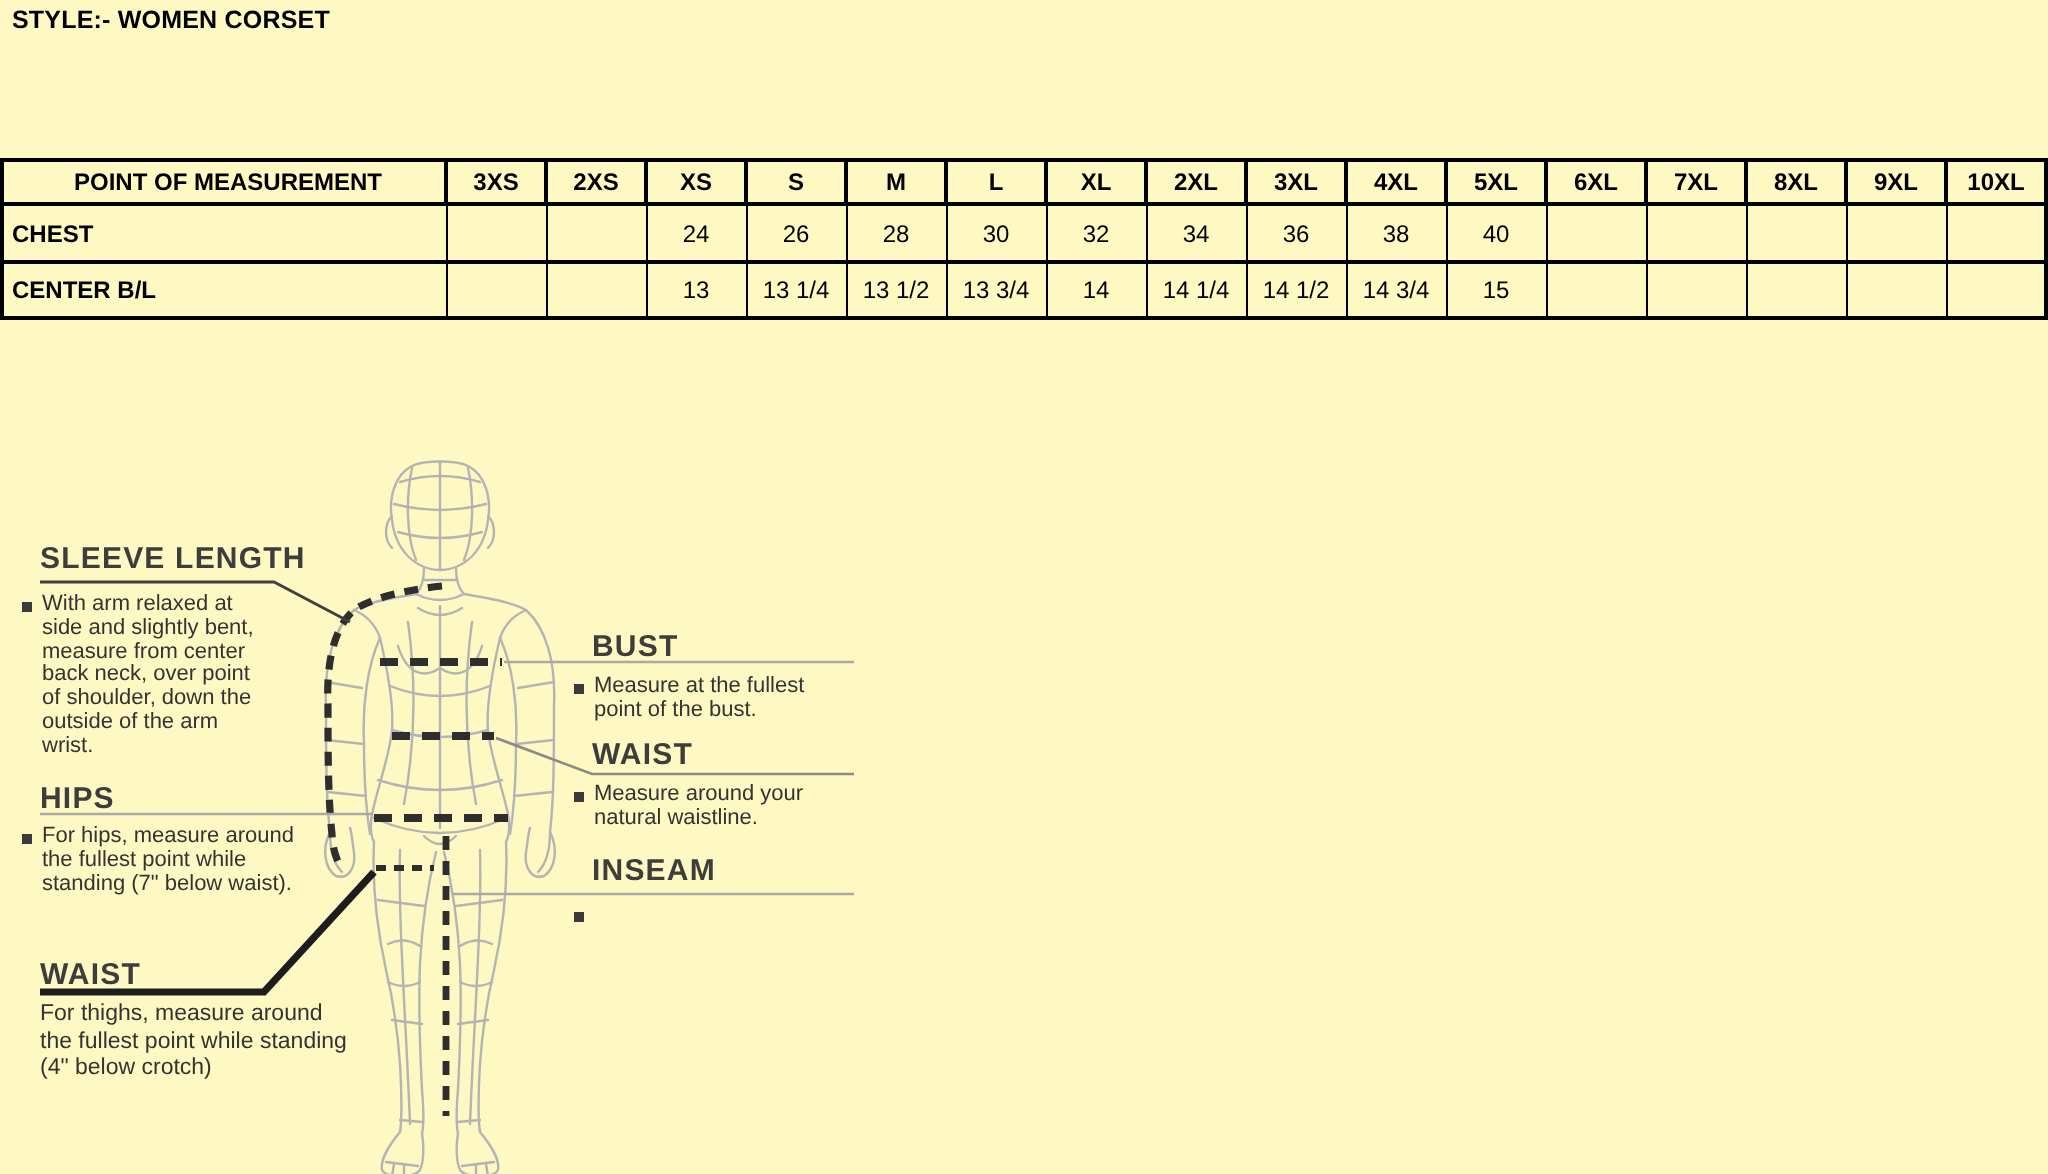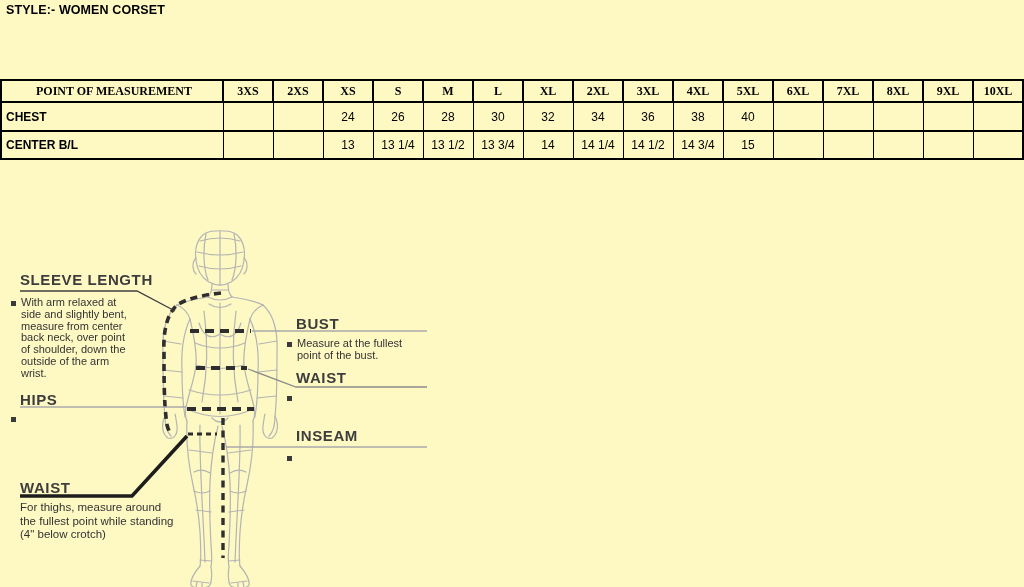--- a/index.html
+++ b/index.html
@@ -17,21 +17,21 @@
     border-collapse:collapse; table-layout:fixed;
     font-size:12px;
   }
   table.size-chart th, table.size-chart td {
     border:1px solid #000; border-top:2px solid #000; border-bottom:2px solid #000;
     text-align:center; vertical-align:middle; overflow:hidden; white-space:nowrap;
   }
   table.size-chart thead th { border:2px solid #000; font-weight:bold; }
   th.pom { width:222px; text-align:left; padding-left:4px; }
   tbody th.rowlabel { text-align:left; padding-left:4px; font-weight:bold; border-left:2px solid #000; }
-  tr.hdr-row { height:22px;font-family:Liberation Serif, serif; }
+  tr.hdr-row { height:22px; }
   tr.row-1 { height:29px; }
   tr.row-2 { height:28px; }
   table.size-chart td:last-child, table.size-chart th:last-child { border-right:2px solid #000; }
   .note {
     position:absolute; left:5px; top:178px;
     font-size:11.5px; font-weight:bold; letter-spacing:0.1px;
   }
   .diagram-svg { position:absolute; left:0; top:210px; z-index:1; }
   .dlabel-title {
     position:absolute; z-index:2; font-size:15px; font-weight:bold;
@@ -215,27 +215,29 @@
       <path stroke="#a9a9a9" stroke-width="1.3" d="M 226,237 L 427,237"></path>
     </g>
   </svg>
 
   <div class="dlabel-title" style="left:20px; top:271px;">SLEEVE LENGTH</div>
   <div class="bullet" style="left:11px; top:301px;"></div>
   <div class="dlabel-desc" style="left:21px; top:297px; width:110px;">With arm relaxed at side and slightly bent, measure from center back neck, over point of shoulder, down the outside of the arm wrist.</div>
 
   <div class="dlabel-title" style="left:20px; top:391px;">HIPS</div>
   <div class="bullet" style="left:11px; top:417px;"></div>
+  <div class="dlabel-desc" style="left:21px; top:413px; width:126px;">For hips, measure around the fullest point while standing (7" below waist).</div>
 
   <div class="dlabel-title" style="left:20px; top:479px;">WAIST</div>
   <div class="dlabel-desc thigh-desc" style="left:20px; top:501px; width:158px;">For thighs, measure around the fullest point while standing (4" below crotch)</div>
 
   <div class="dlabel-title" style="left:296px; top:315px;">BUST</div>
   <div class="bullet" style="left:287px; top:342px;"></div>
   <div class="dlabel-desc" style="left:297px; top:338px; width:118px;">Measure at the fullest point of the bust.</div>
 
   <div class="dlabel-title" style="left:296px; top:369px;">WAIST</div>
   <div class="bullet" style="left:287px; top:396px;"></div>
+  <div class="dlabel-desc" style="left:297px; top:392px; width:118px;">Measure around your natural waistline.</div>
 
   <div class="dlabel-title" style="left:296px; top:427px;">INSEAM</div>
   <div class="bullet" style="left:287px; top:456px;"></div>
 
 </div>
 
 </body></html>

